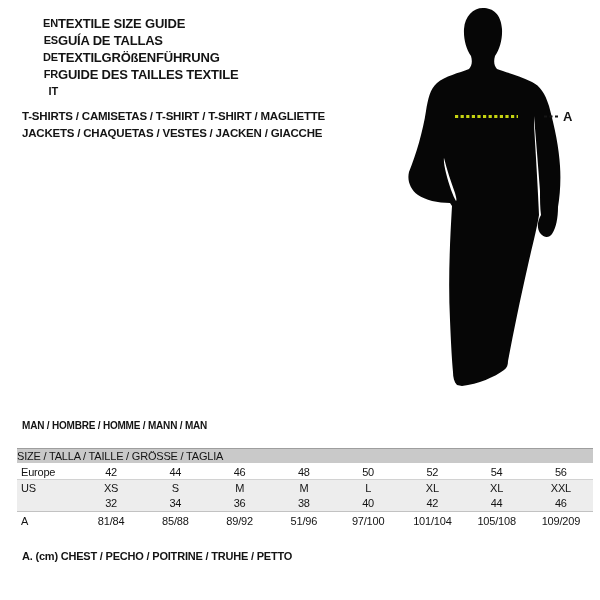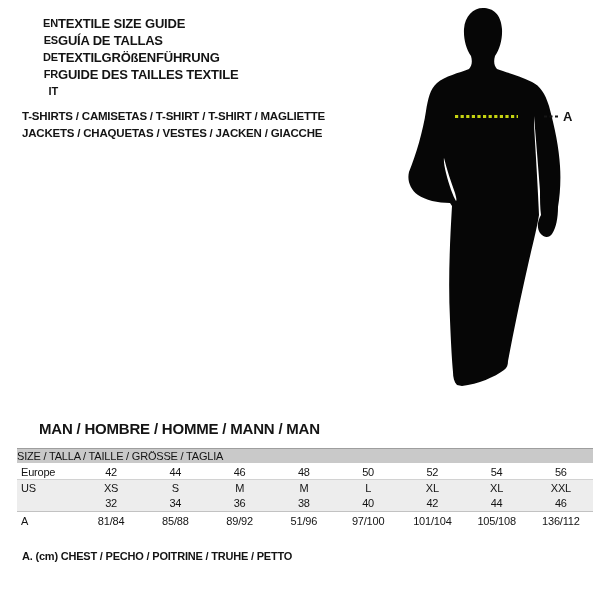--- a/index.html
+++ b/index.html
@@ -12,21 +12,21 @@
   .lang-block{position:absolute;top:15px;left:22px;}
   .lang-row{display:flex;height:17px;line-height:17px;}
   .lang-code{width:36px;font-size:11px;font-weight:bold;letter-spacing:-0.2px;text-align:right;}
   .lang-text{font-size:13px;font-weight:bold;letter-spacing:-0.2px;white-space:nowrap;}
   
   .category-block{position:absolute;top:108px;left:22px;}
   .category-line{font-size:11.5px;font-weight:bold;letter-spacing:-0.2px;height:17px;line-height:17px;white-space:nowrap;}
   
   .figure-wrap{position:absolute;left:400px;top:0;width:200px;height:400px;}
   
-  .section-heading{position:absolute;top:420px;left:22px;font-size:15px;font-weight:bold;letter-spacing:-0.2px;margin-left:17px;}
+  .section-heading{position:absolute;top:420px;left:22px;font-size:10px;font-weight:bold;letter-spacing:-0.2px;}
   
   .size-table{position:absolute;top:448px;left:17px;width:576px;font-size:11px;letter-spacing:-0.2px;}
   .t-header{
     background:#c9c9c9;border-top:1px solid #9e9e9e;height:14px;line-height:14px;
     padding-left:0;margin-bottom:1px;
   }
   .t-row{display:grid;grid-template-columns:62px repeat(8,1fr);align-items:center;}
   .t-row .label{padding-left:4px;text-align:left;}
   .t-row .cell{text-align:center;}
   .row-europe{height:15px;background:#ffffff;}
@@ -156,17 +156,17 @@
 
   <div class="t-row row-a">
     <div class="label">A</div>
     <div class="cell">81/84</div>
     <div class="cell">85/88</div>
     <div class="cell">89/92</div>
     <div class="cell">51/96</div>
     <div class="cell">97/100</div>
     <div class="cell">101/104</div>
     <div class="cell">105/108</div>
-    <div class="cell">136/112</div>
+    <div class="cell">109/209</div>
   </div>
 </div>
 
 <div class="footnote">A. (cm) CHEST / PECHO / POITRINE / TRUHE / PETTO</div>
 
 </body></html>

